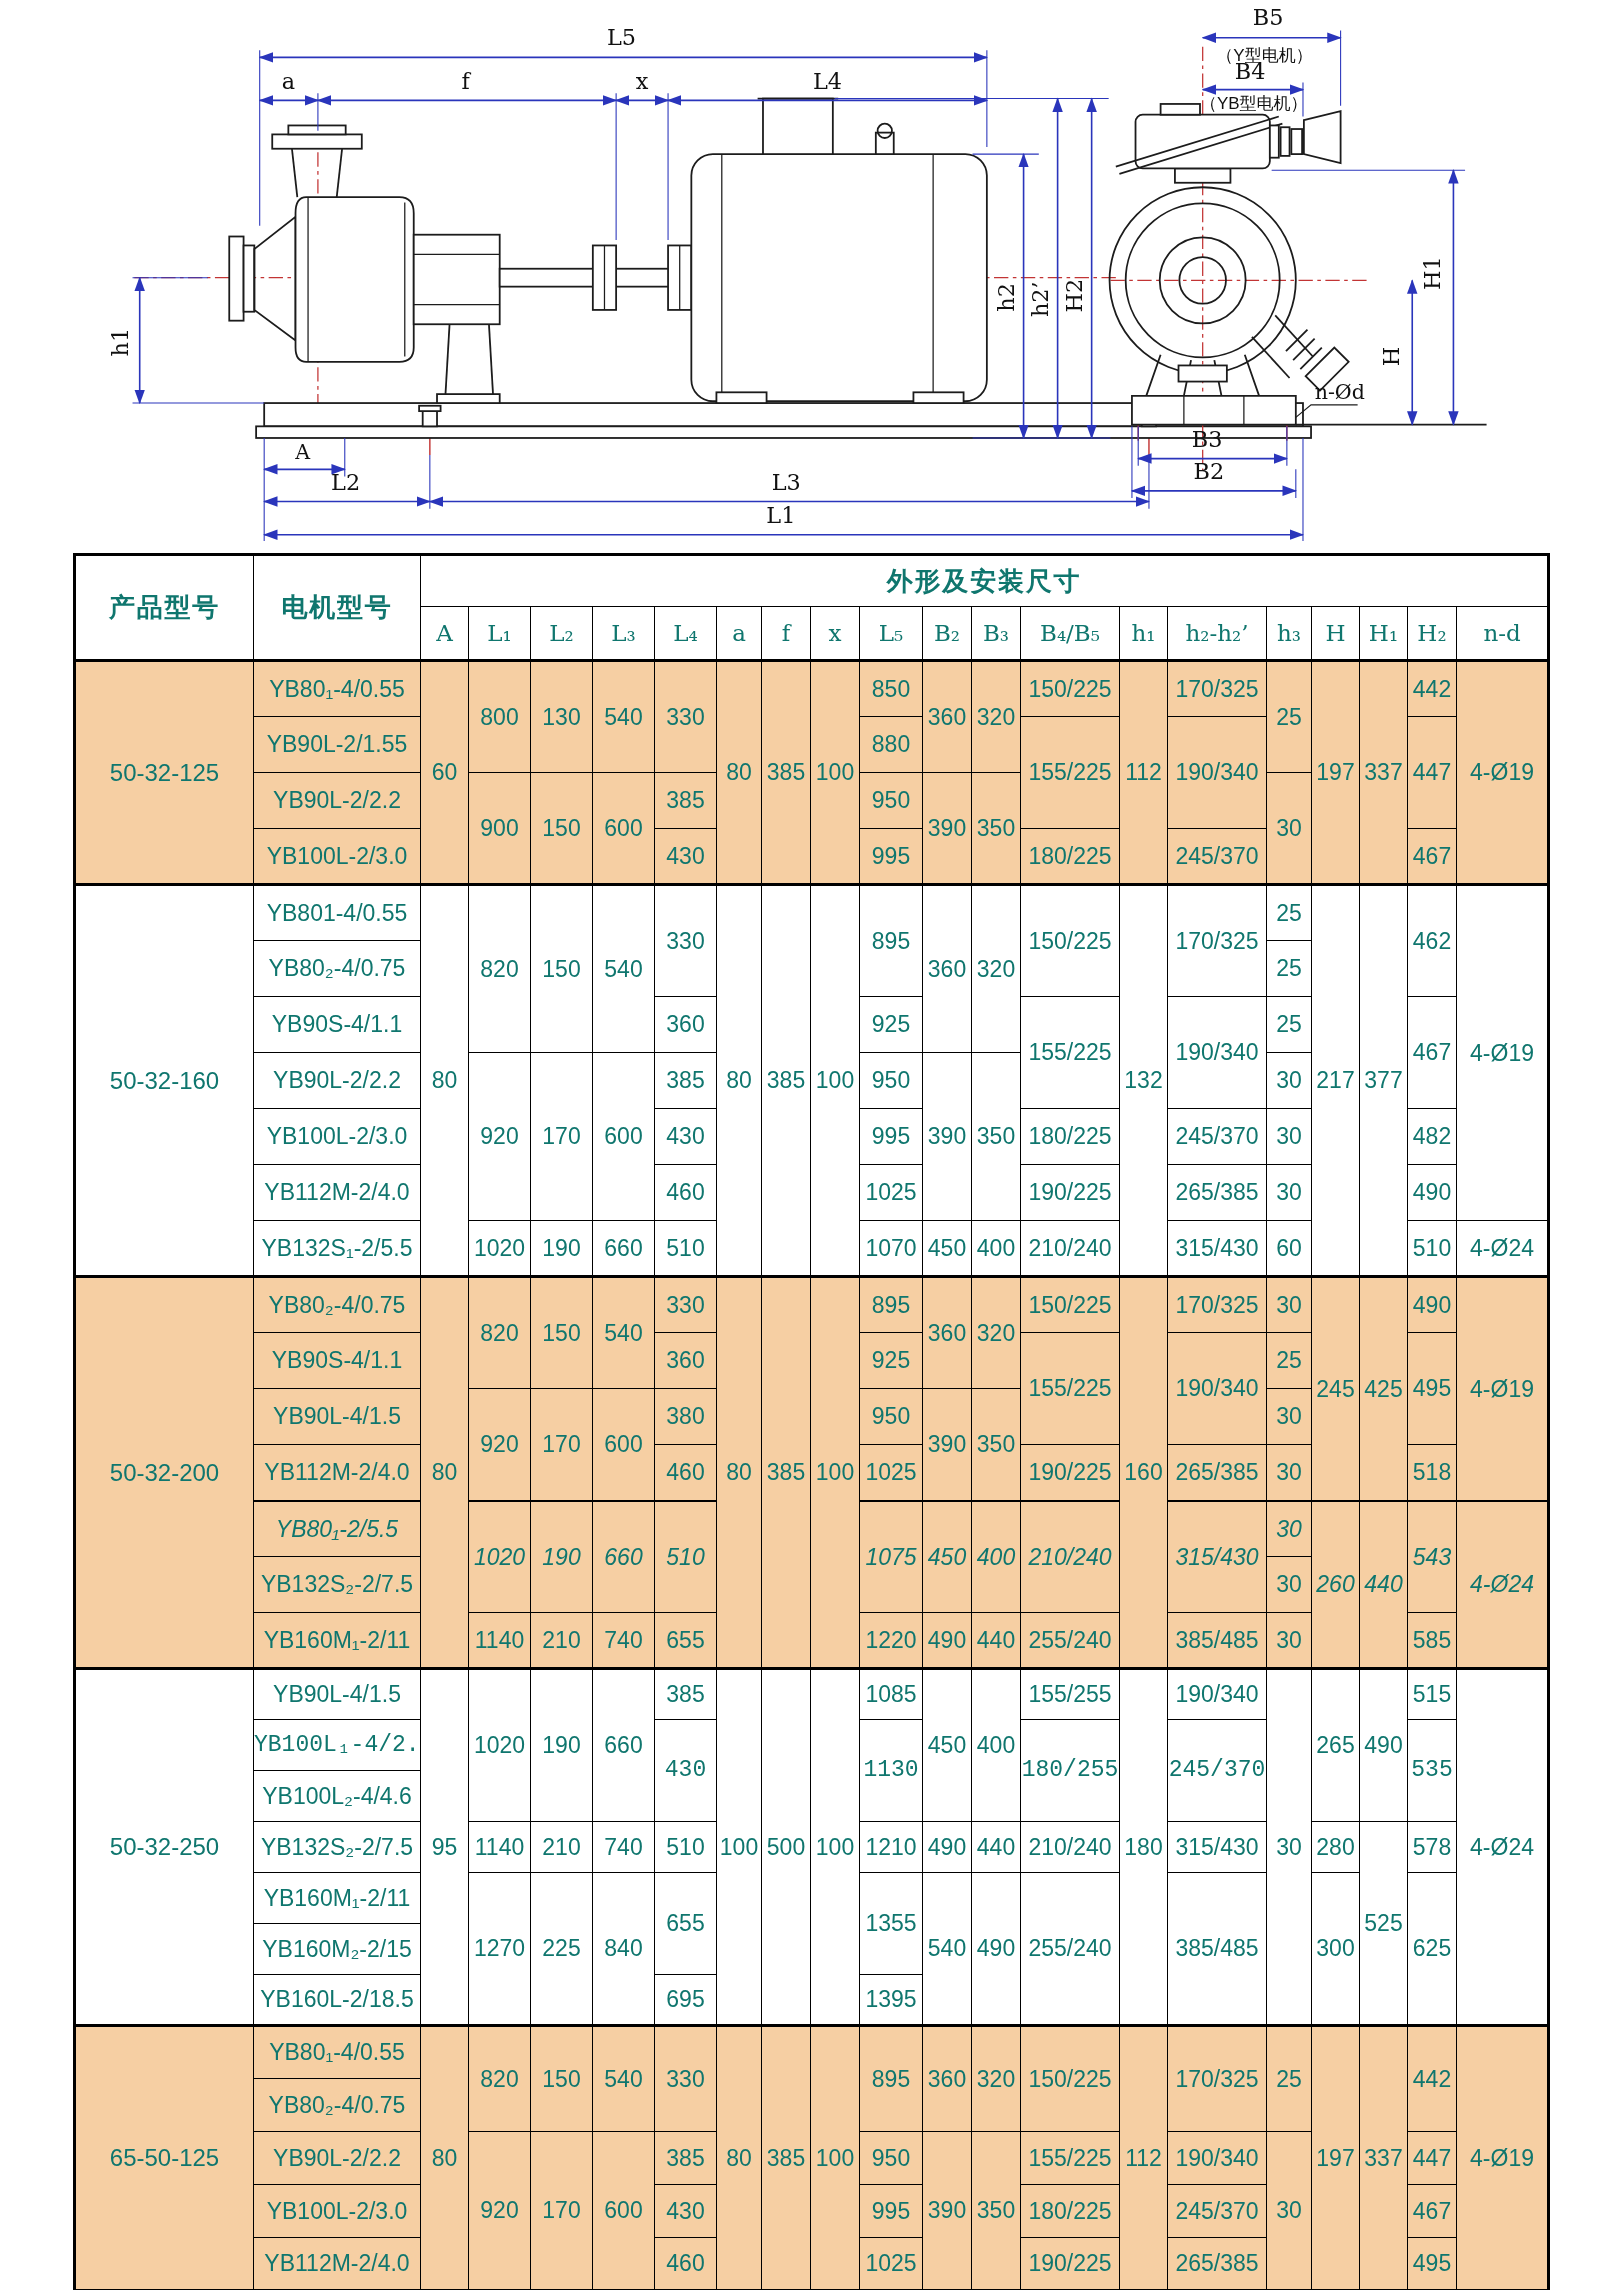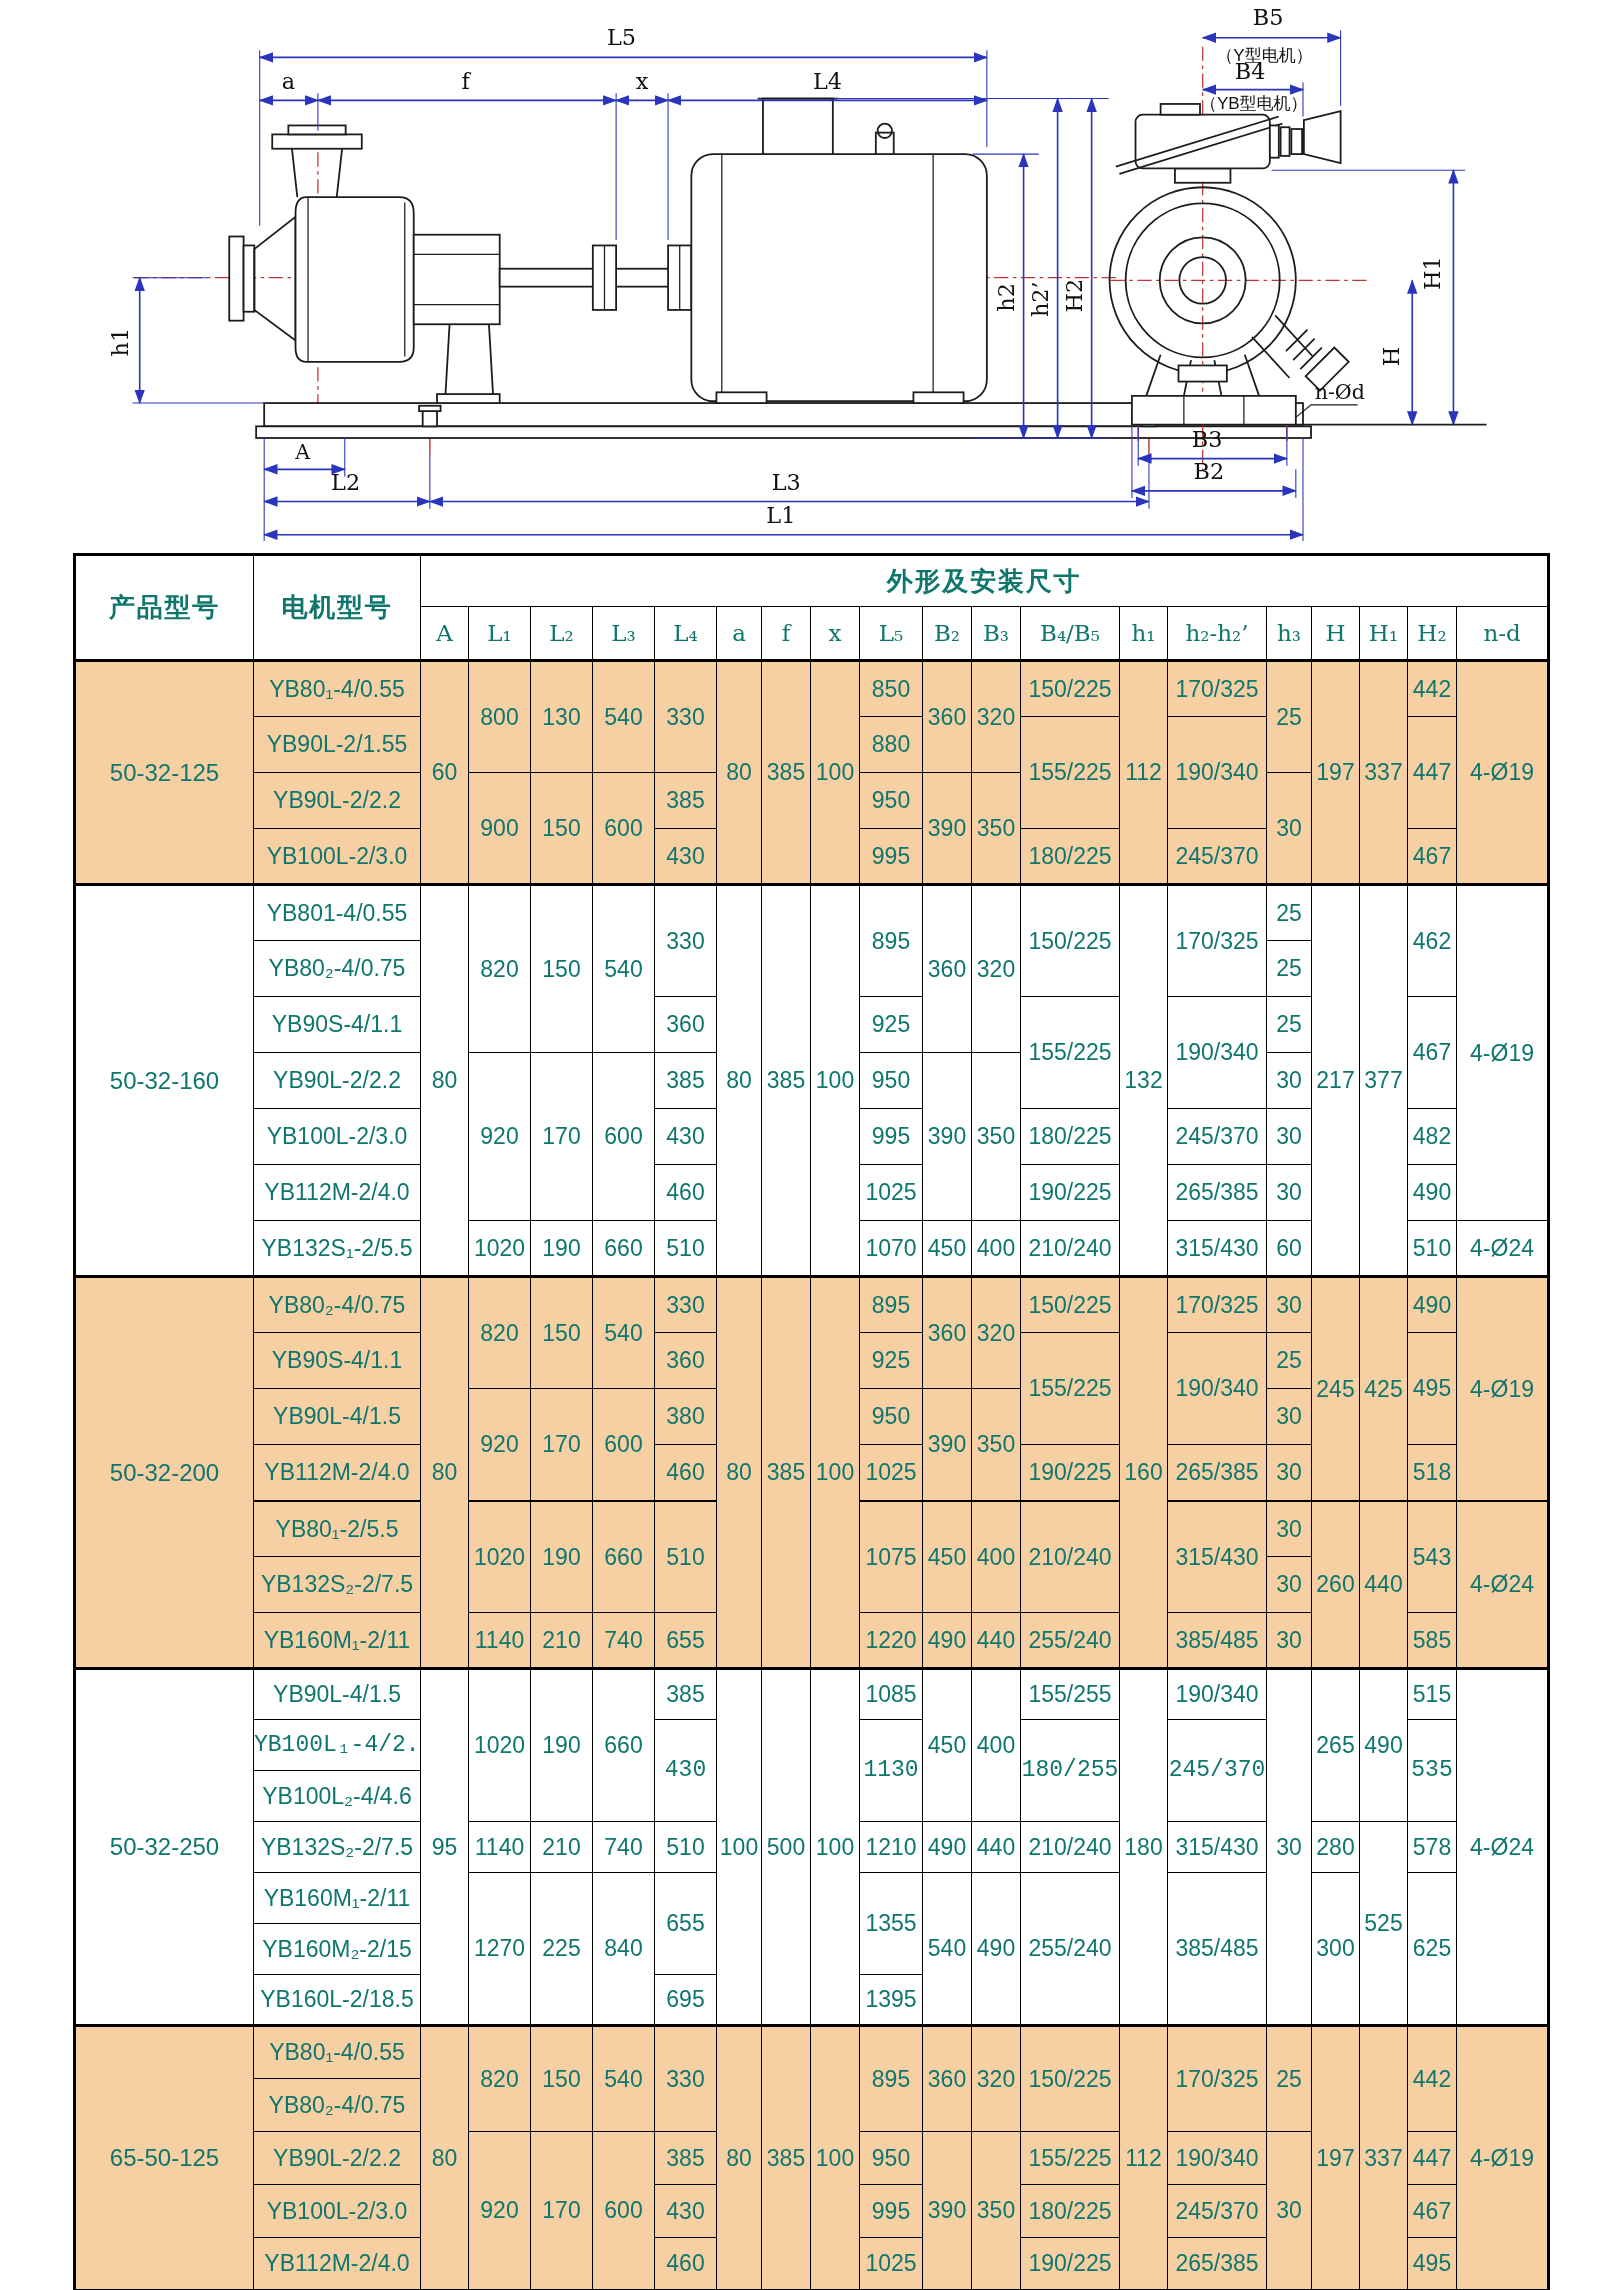--- a/index.html
+++ b/index.html
@@ -23,21 +23,21 @@
   .spec th,.spec td{border:1.8px solid #000;text-align:center;vertical-align:middle;padding:0;overflow:hidden;}
   .spec thead th{background:#fff;}
   .spec thead .cjk{font-size:26px;font-weight:bold;letter-spacing:1.8px;}
   .spec thead tr.cols th{font-family:"DejaVu Serif","Liberation Serif",serif;font-weight:normal;font-size:23px;}
   .spec thead tr.cols th, .spec thead th.span2{border-bottom:3.6px solid #000;}
   .spec tbody td{font-size:23px;line-height:1.05;}
   .spec tbody td.prod{font-size:24px;}
   .spec tbody td.motor{font-size:23px;}
   .spec tbody.shaded td{background:#F6CFA3;}
   .spec tbody tr.gstart td{border-top:3.6px solid #000;}
-  .spec tbody tr.heavy td{border-top:2.7px solid #000;}
+  .spec tbody tr.heavy td{border-top:2.7px solid #000;font-style:italic;}
 </style>
 </head>
 <body>
 
 <div class="page">
 
   <svg class="draw" width="1620" height="550" viewBox="0 0 1809 614">
     <defs>
       <marker id="ar" viewBox="0 0 10 10" refX="9.2" refY="5" markerWidth="9" markerHeight="9" orient="auto-start-reverse">
         <path d="M0,1.4 L10,5 L0,8.6 z" fill="#2a35bb"></path>

